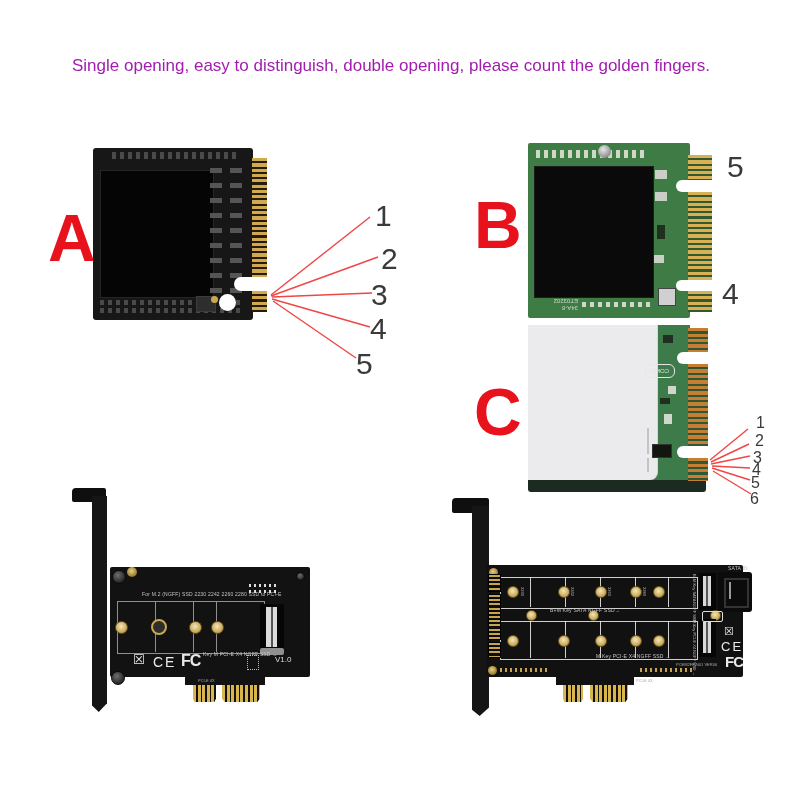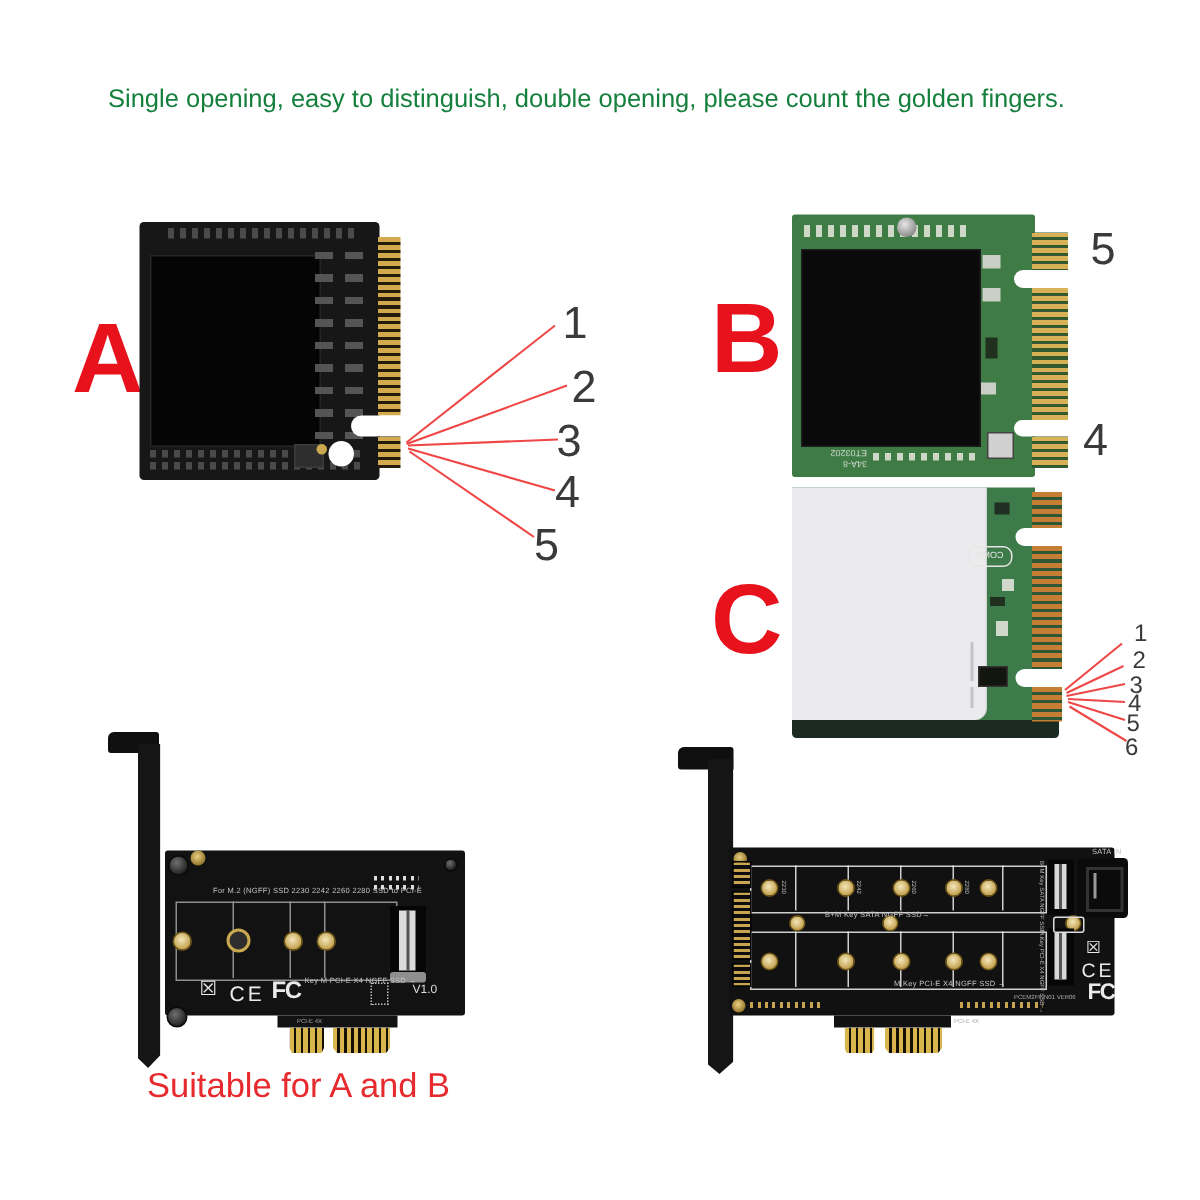--- a/index.html
+++ b/index.html
@@ -1,19 +1,19 @@
 <!DOCTYPE html>
 <html><head>
 <meta charset="utf-8">
 <style>
   html,body{margin:0;padding:0;background:#fff;}
   #scene{position:relative;width:800px;height:800px;background:#ffffff;overflow:hidden;
          font-family:"Liberation Sans",sans-serif;}
   .abs{position:absolute;}
-  .hdr{left:72px;top:56px;width:690px;font-size:17px;color:#15803d;letter-spacing:0;}
+  .hdr{left:72px;top:56px;width:690px;font-size:17px;color:#a21caf;letter-spacing:0;}
   .letter{font-weight:700;color:#e8121d;font-size:66px;line-height:1;}
   .num{color:#3a3a3a;line-height:1;}
   .numA{font-size:30px;}
   .numB{font-size:30px;}
   .numC{font-size:16px;}
   .cap{font-size:23px;color:#e62a2e;white-space:nowrap;}
   
   .cardA{left:93px;top:148px;width:160px;height:172px;background:#171717;border-radius:3px;}
   .chipA{left:100px;top:170px;width:112px;height:126px;background:#050505;border:1px solid #262626;}
   .dashRow{background:repeating-linear-gradient(90deg,#4a4a4a 0 4px,transparent 4px 8px);}
@@ -176,21 +176,20 @@
   <div class="abs mark" style="left:153px;top:655px;font-size:14px;letter-spacing:2px;">CE</div>
   <div class="abs mark" style="left:181px;top:653px;font-size:16px;font-weight:700;letter-spacing:-1px;">FC</div>
   <div class="abs" style="left:247px;top:655px;width:10px;height:13px;border:1px dotted #bbb;"></div>
   <div class="abs" style="left:275px;top:656px;font-size:8px;color:#ddd;line-height:1;">V1.0</div>
 
   <div class="abs" style="left:185px;top:677px;width:80px;height:8px;background:#121212;"></div>
   <div class="abs microtxt" style="left:198px;top:679px;">PCI-E 4X</div>
   <div class="abs goldEdge" style="left:193px;top:685px;width:23px;height:17px;"></div>
   <div class="abs goldEdge" style="left:222px;top:685px;width:38px;height:17px;"></div>
 
-  <div class="abs cap" style="left:98px;top:710px;">Suitable for A and B</div>
 
   <div class="abs bracketHook" style="left:452px;top:498px;width:37px;height:15px;"></div>
   <div class="abs bracketBar" style="left:472px;top:506px;width:17px;height:210px;"></div>
   <div class="abs pcb" style="left:486px;top:565px;width:257px;height:112px;background:#111;"></div>
   <div class="abs goldScrew" style="left:489px;top:568px;width:9px;height:9px;"></div>
   <div class="abs goldScrew" style="left:488px;top:666px;width:9px;height:9px;"></div>
 
   <div class="abs wbox" style="left:500px;top:577px;width:196px;height:30px;"></div>
   <div class="abs wbox" style="left:500px;top:621px;width:196px;height:37px;"></div>
   <div class="abs wline" style="left:530px;top:577px;width:1px;height:30px;"></div>

